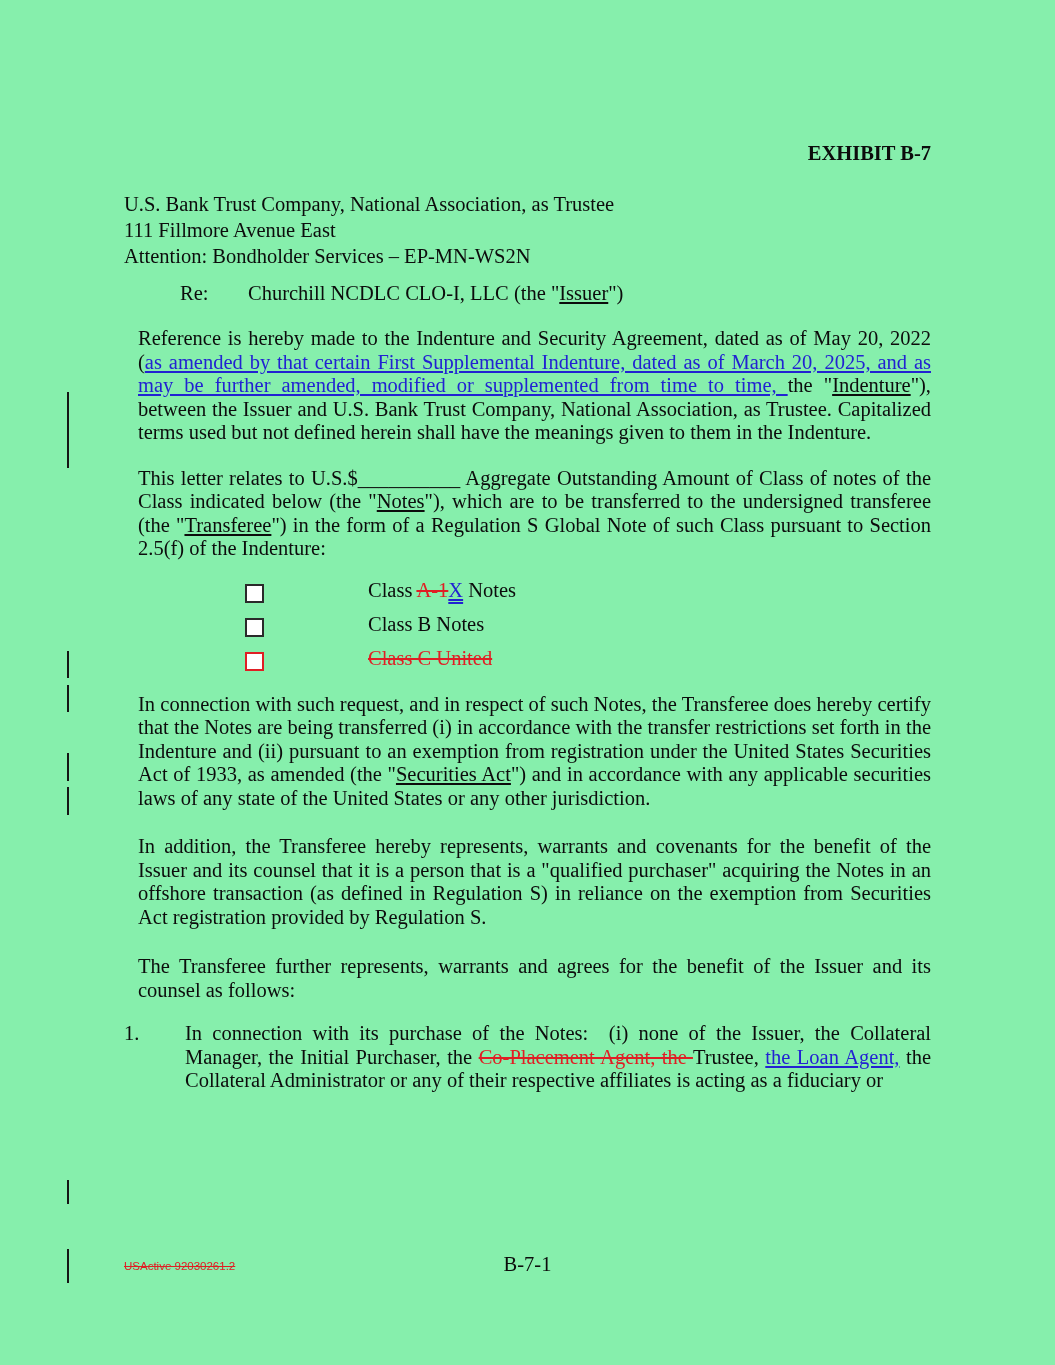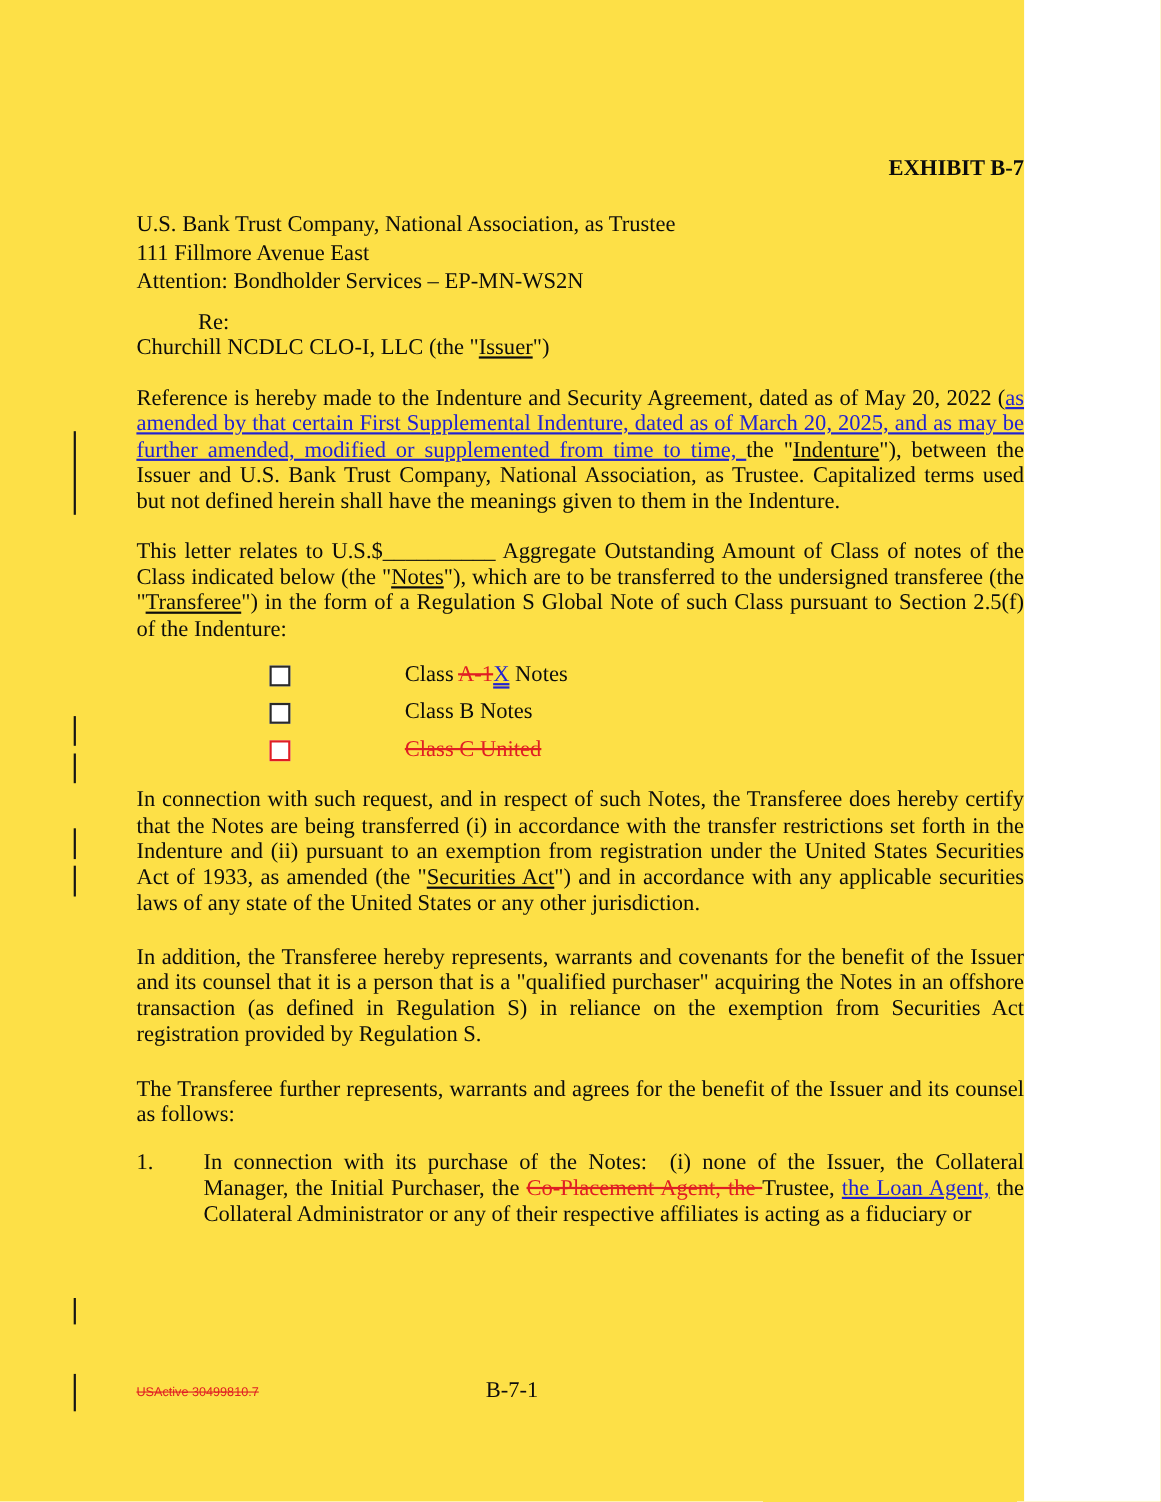--- a/index.html
+++ b/index.html
@@ -1,51 +1,51 @@
 <!DOCTYPE html>
 <html style="--ins: #2222d2; --del: #e01e24;"><head>
 <meta charset="utf-8">
 <style>
   html, body { margin: 0; padding: 0; background: #ffffff; }
   .page {
     position: relative;
-    width: 931px;
+    width: 1055px;
     height: 1365px;
-    background: #fde047;
+    background: #86efac;
     overflow: hidden;
     font-family: "Liberation Serif", "DejaVu Serif", serif;
     font-size: 20.5px;
     line-height: 23.5px;
     color: #0c0c0c;
   }
   .content { position: absolute; left: 124px; width: 807px; top: 0; }
 
   .exhibit { margin-top: 142px; text-align: right; font-weight: bold; }
   .doc-title { margin-top: 24px; text-align: center; font-weight: bold; }
 
   .address { margin-top: 25px; line-height: 26px; }
 
-  .re-row { margin-top: 13px; display: flex; flex-direction: column; }
+  .re-row { margin-top: 13px; display: flex; }
   .re-label { margin-left: 56px; width: 68px; flex: none; }
 
-  p.body { margin: 22px 0 0 0; text-align: justify; }
+  p.body { margin: 22px 0 0 14px; text-align: justify; }
   p.addition { margin-top: 25px; }
   p.further { margin-top: 26px; }
 
   .underlined { text-decoration: underline; }
   .ins { color: var(--ins, #2222d2); text-decoration: underline; }
   .ins-dbl {
     color: var(--ins, #2222d2);
     text-decoration-line: underline;
     text-decoration-style: double;
   }
   .del { color: var(--del, #e01e24); text-decoration: line-through; }
 
   .checklist { margin-top: 18px; }
-  .check-row { display: flex; align-items: center; height: 24px; margin-bottom: 10px; }
+  .check-row { display: flex; align-items: flex-end; height: 24px; margin-bottom: 10px; }
   .checkbox {
     width: 19px; height: 19px; box-sizing: border-box;
     border: 2px solid #2a2a2a; background: #fff;
     margin-left: 121px; flex: none;
   }
   .checkbox.red { border-color: var(--del, #e01e24); }
   .check-label { margin-left: 104px; white-space: nowrap; }
 
   .numbered { margin-top: 20px; display: flex; }
   .item-number { width: 61px; flex: none; }
@@ -128,16 +128,16 @@
 
     <p class="body further">The Transferee further represents, warrants and agrees for the benefit of the Issuer and its counsel as follows:</p>
 
     <div class="numbered">
       <span class="item-number">1.</span>
       <span class="item-text"><span>In connection with its purchase of the Notes:&nbsp; (i) none of the Issuer, the Collateral Manager, the Initial Purchaser, the </span><span class="del">Co-Placement Agent, the </span><span>Trustee, </span><span class="ins">the Loan Agent,</span><span> the Collateral Administrator or any of their respective affiliates is acting as a fiduciary or</span></span>
     </div>
 
   </div>
 
-  <div class="footer-docid">USActive 30499810.7</div>
+  <div class="footer-docid">USActive 92030261.2</div>
   <div class="footer-page">B-7-1</div>
 
 </div>
 
 </body></html>

